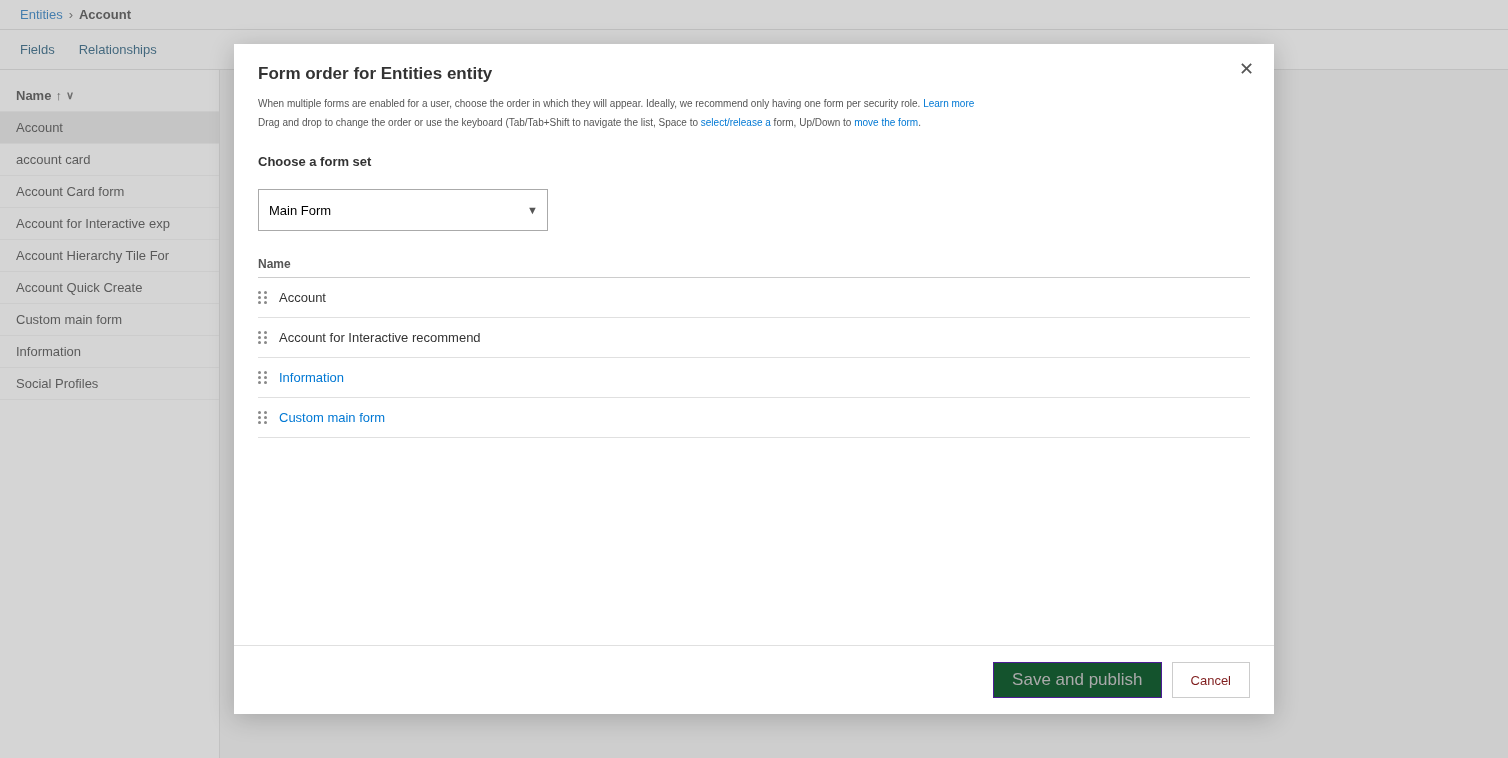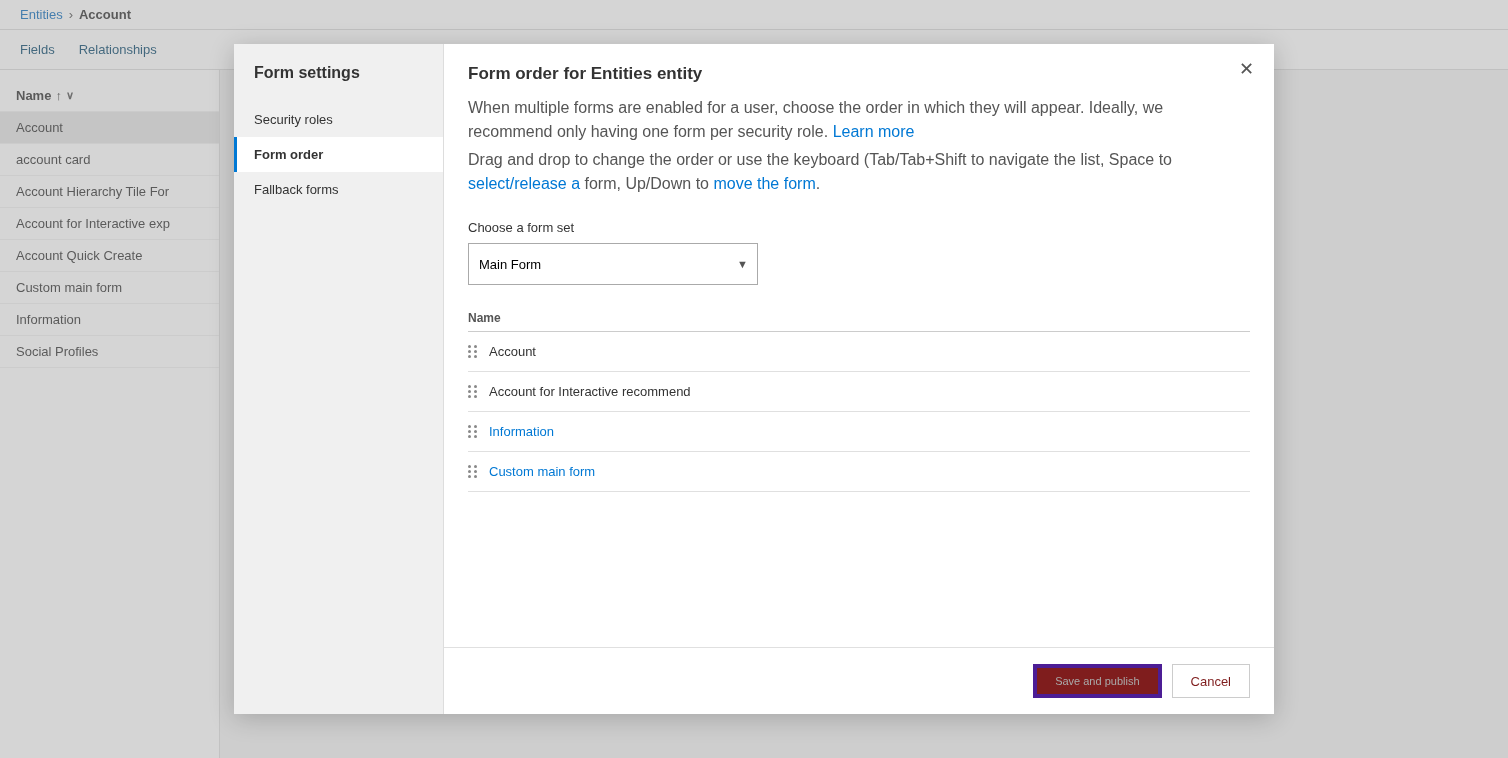--- a/index.html
+++ b/index.html
@@ -170,42 +170,42 @@
       right: 20px;
       background: none;
       border: none;
       cursor: pointer;
       color: #555;
       font-size: 18px;
       line-height: 1;
     }
 
     .dialog-info-text {
-      font-size: 16px;
+      font-size: 10px;
       color: #555;
       line-height: 1.5;
       margin-bottom: 4px;
     }
 
     .dialog-info-text a {
       color: #0078d4;
       text-decoration: none;
     }
 
     .dialog-body {
       flex: 1;
       padding: 20px 24px;
       overflow-y: auto;
     }
 
     .form-set-label {
       font-size: 13px;
-      font-weight: 400;
-      color: #333;
-      margin-bottom: 8px;
+      font-weight: 700;
+      color: #333;
+      margin-bottom: 20px;
     }
 
     .select-wrapper {
       position: relative;
       width: 290px;
       margin-bottom: 20px;
     }
 
     .select-wrapper select {
       width: 100%;
@@ -267,25 +267,25 @@
     
     .dialog-footer {
       padding: 16px 24px;
       display: flex;
       justify-content: flex-end;
       gap: 10px;
       border-top: 1px solid #e0e0e0;
     }
 
     .btn-save {
-      background: #7f1d1d;
-      border: 4px solid #4c1d95;
+      background: #14532d;
+      border: 1px solid #4c1d95;
       color: #aaa;
       padding: 7px 18px;
-      font-size: 11px;
+      font-size: 17px;
       cursor: not-allowed;
     }
 
     .btn-cancel {
       background: #fff;
       border: 1px solid #ccc;
       color: #7f1d1d;
       padding: 7px 18px;
       font-size: 13px;
       cursor: pointer;
@@ -309,43 +309,36 @@
   <div class="bg-content">
     <div class="bg-sidebar">
       <div class="bg-sort-row">
         <span>Name</span>
         <span>↑</span>
         <span style="font-size:11px;color:#555;">∨</span>
       </div>
       <div id="bg-list-container">
           <div class="bg-list-item active">Account</div>
           <div class="bg-list-item">account card</div>
+          <div class="bg-list-item">Account Card form</div>
+          <div class="bg-list-item">Account for Interactive exp</div>
           <div class="bg-list-item">Account Hierarchy Tile For</div>
-          <div class="bg-list-item">Account for Interactive exp</div>
           <div class="bg-list-item">Account Quick Create</div>
           <div class="bg-list-item">Custom main form</div>
           <div class="bg-list-item">Information</div>
           <div class="bg-list-item">Social Profiles</div>
         </div>
     </div>
     <div style="flex:1; background:#f3f3f3;"></div>
   </div>
 </div>
 
 <div class="overlay">
   <div class="dialog">
 
-    <div class="dialog-sidebar">
-      <div class="dialog-sidebar-title">Form settings</div>
-      <div id="dialog-sidebar-items">
-          <div class="dialog-sidebar-item">Security roles</div>
-          <div class="dialog-sidebar-item active">Form order</div>
-          <div class="dialog-sidebar-item">Fallback forms</div>
-        </div>
-    </div>
 
     <div class="dialog-main">
       <div class="dialog-header">
         <div class="dialog-header-title">Form order for Entities entity</div>
         <button class="close-btn">✕</button>
         <p class="dialog-info-text">
           <span>When multiple forms are enabled for a user, choose the order in which they will appear. Ideally, we recommend only having one form per security role.</span>
           <a href="#">Learn more</a>
         </p>
         <p class="dialog-info-text">

